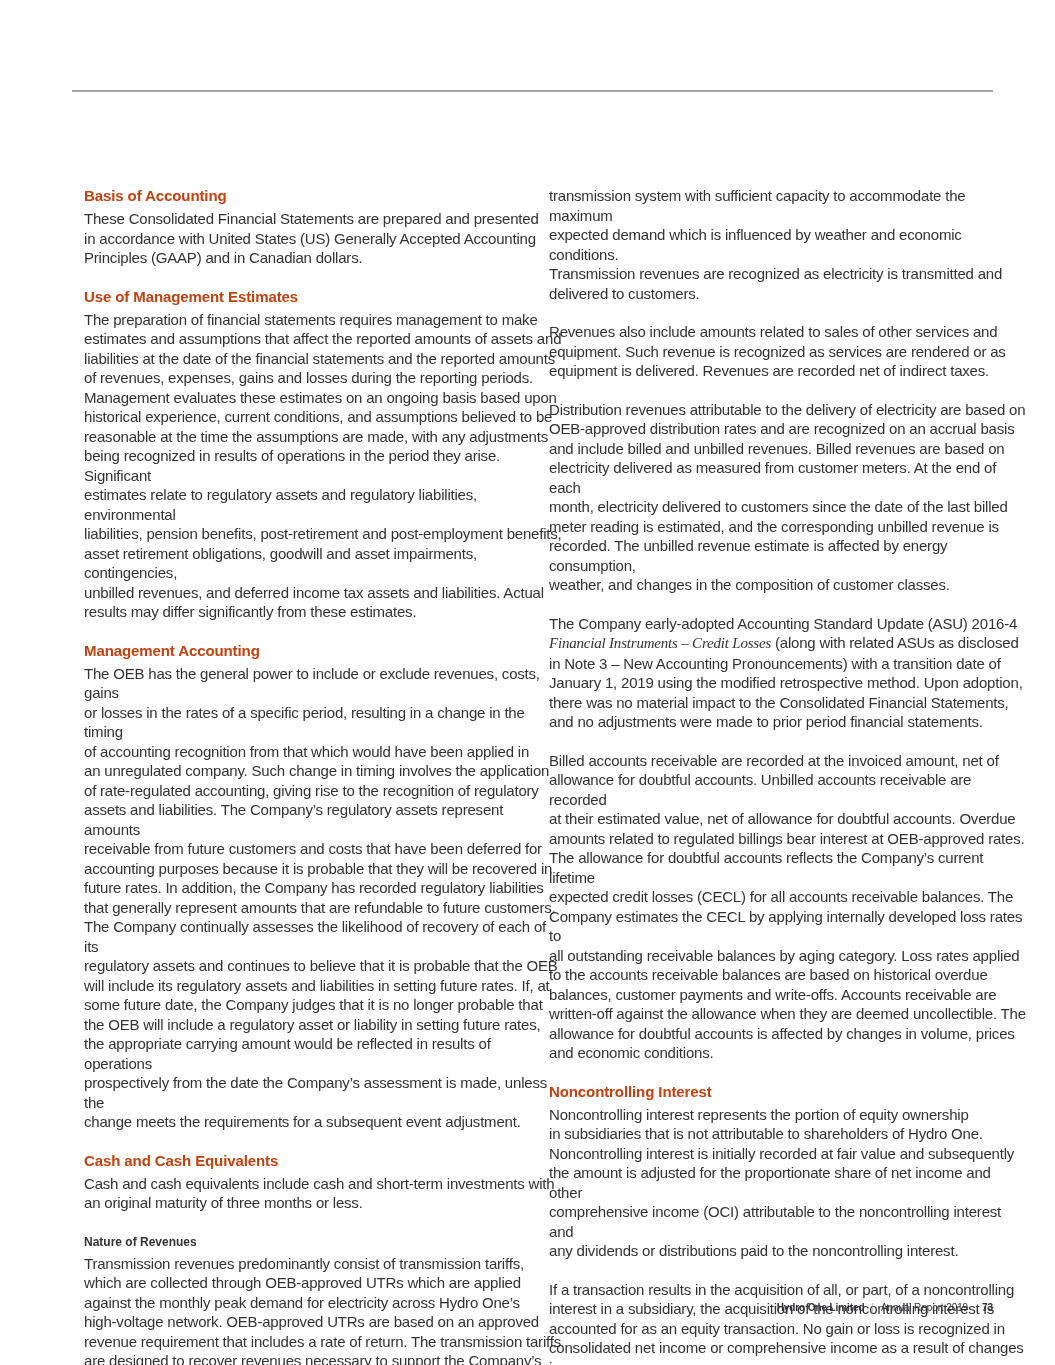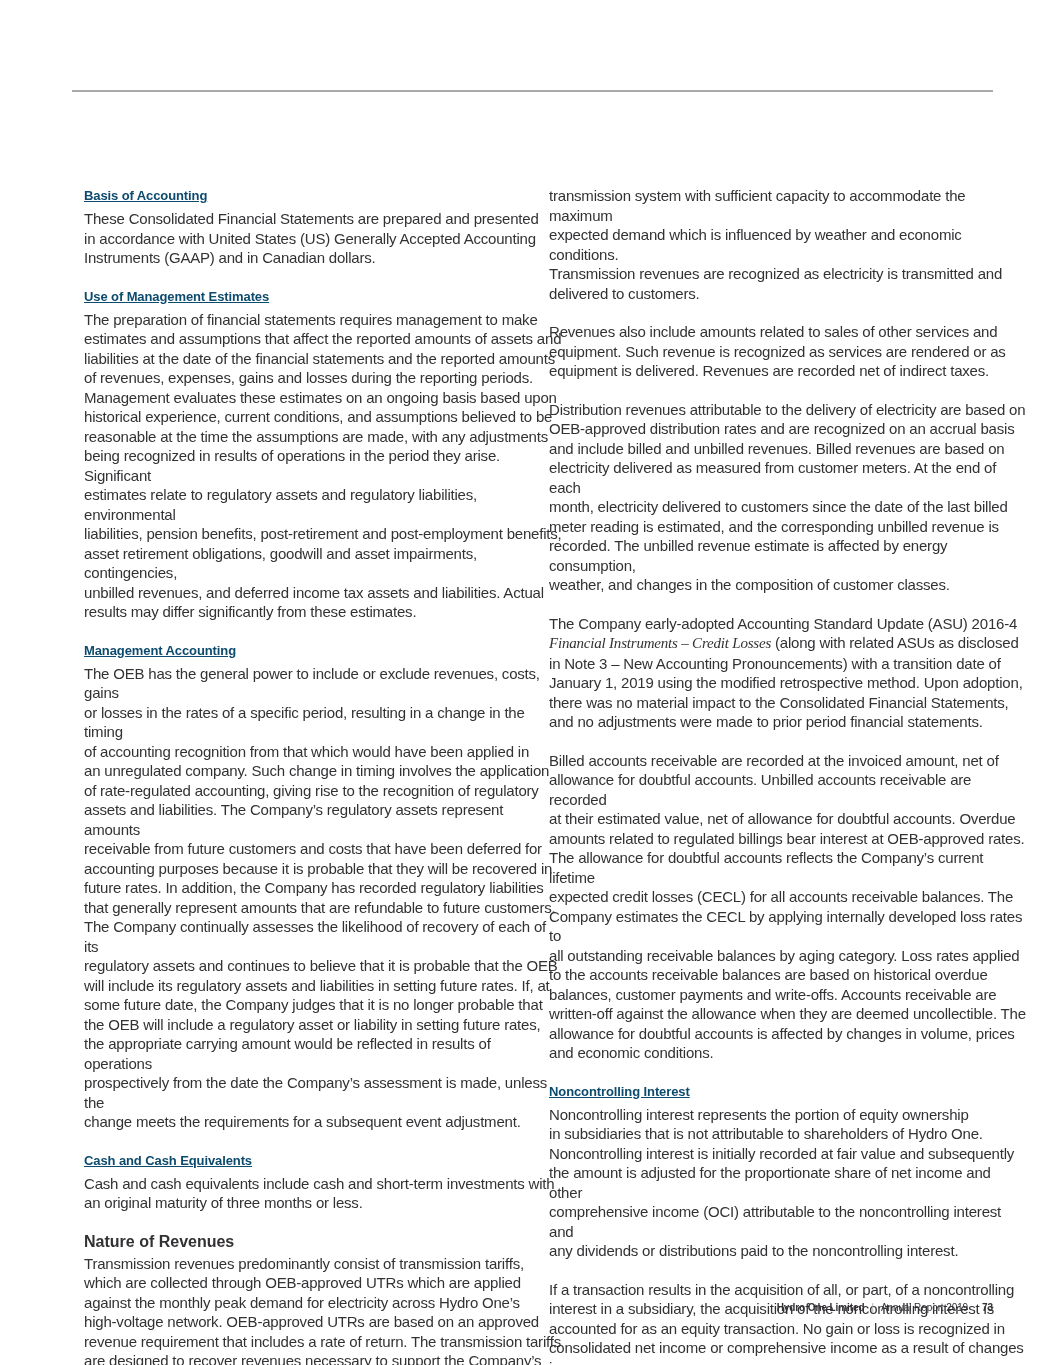--- a/index.html
+++ b/index.html
@@ -23,32 +23,31 @@
     background: #a9a9a9;
   }
   .col {
     position: absolute;
     top: 186px;
     width: 478px;
   }
   .col-left  { left: 84px; }
   .col-right { left: 549px; }
   .heading {
-    color: #0c4a6e;
-    font-size: 13px;
+    color: #c2410c;
+    font-size: 15px;
     font-weight: bold;
     line-height: 20px;
     letter-spacing: -0.1px;
     margin: 3px 0 3px 0;
-    text-decoration: underline;
   }
   .col > .heading:first-child { margin-top: 0; }
   .subheading {
     color: #333134;
-    font-size: 16px;
+    font-size: 12px;
     font-weight: bold;
     line-height: 20px;
     margin: 0 0 2px 0;
   }
   .para {
     font-size: 15px;
     line-height: 19.5px;
     letter-spacing: -0.2px;
     color: #333134;
     white-space: pre-line;
@@ -71,21 +70,21 @@
 </head>
 <body>
 
 <div class="page">
   <div class="top-rule"></div>
 
   <div class="col col-left">
       <h2 class="heading">Basis of Accounting</h2>
       <p class="para">These Consolidated Financial Statements are prepared and presented
 in accordance with United States (US) Generally Accepted Accounting
-Instruments (GAAP) and in Canadian dollars.</p>
+Principles (GAAP) and in Canadian dollars.</p>
       <h2 class="heading">Use of Management Estimates</h2>
       <p class="para">The preparation of financial statements requires management to make
 estimates and assumptions that affect the reported amounts of assets and
 liabilities at the date of the financial statements and the reported amounts
 of revenues, expenses, gains and losses during the reporting periods.
 Management evaluates these estimates on an ongoing basis based upon
 historical experience, current conditions, and assumptions believed to be
 reasonable at the time the assumptions are made, with any adjustments
 being recognized in results of operations in the period they arise. Significant
 estimates relate to regulatory assets and regulatory liabilities, environmental

